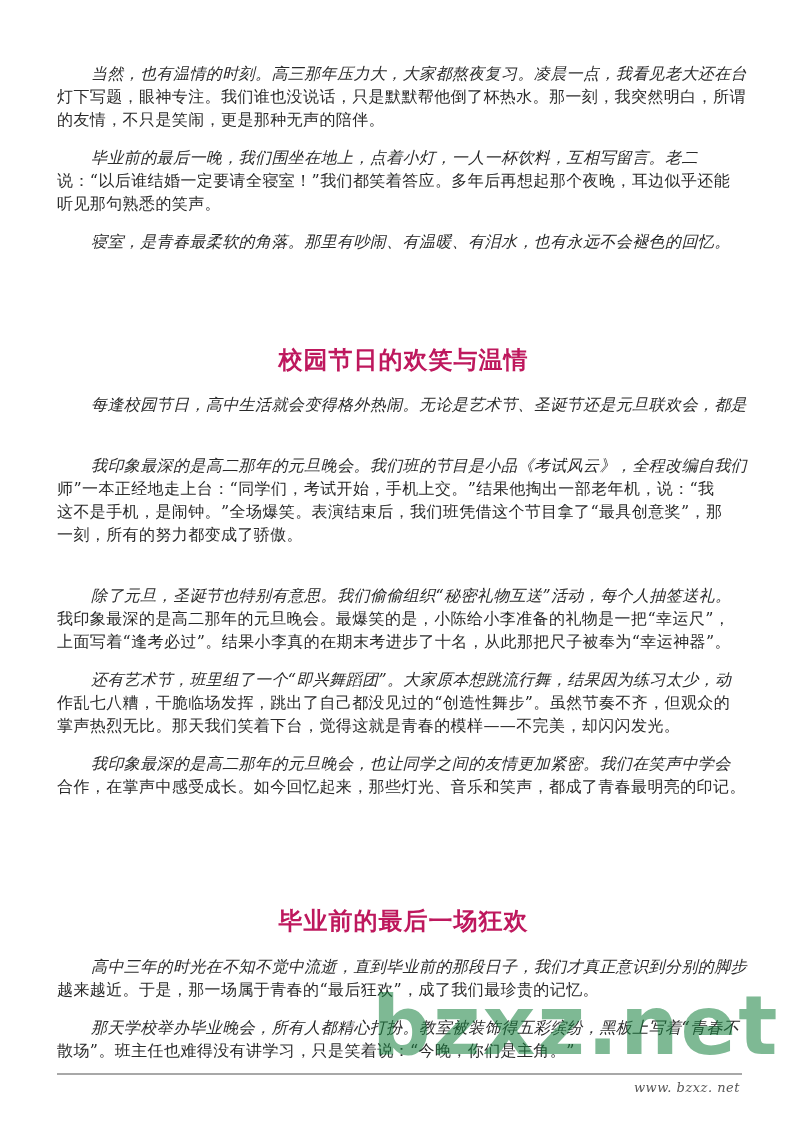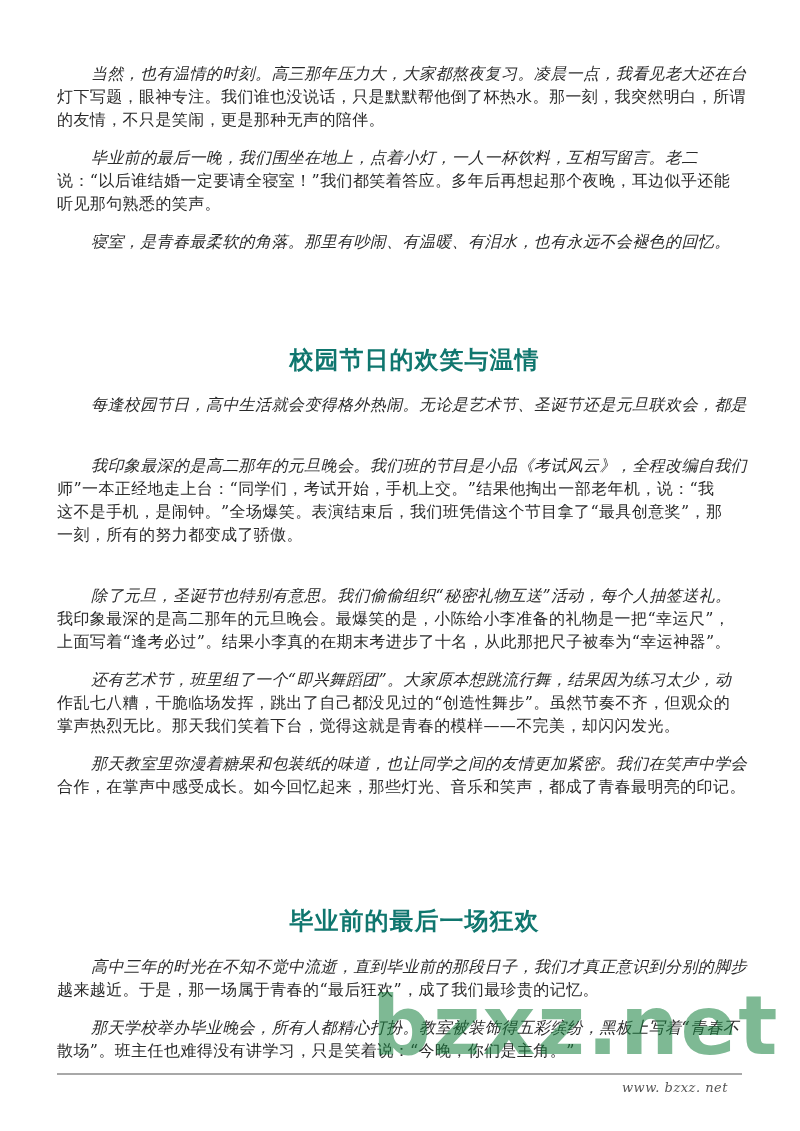--- a/index.html
+++ b/index.html
@@ -33,28 +33,28 @@
       display: block;
       white-space: nowrap;
       height: 23px;
     }
     .line.indent {
       padding-left: 34px;
       font-style: italic;
     }
     .heading {
       position: absolute;
-      left: 15px;
+      left: 4px;
       width: 685px;
       text-align: center;
       font-family: "DejaVu Sans", "Liberation Sans", sans-serif;
       font-weight: bold;
       font-size: 24px;
       line-height: 32px;
-      color: #0f766e;
+      color: #be185d;
       letter-spacing: 1px;
     }
     .watermark {
       position: absolute;
       left: 372px;
       top: 985px;
       font-family: "DejaVu Sans", "Liberation Sans", sans-serif;
       font-weight: bold;
       font-size: 82px;
       line-height: 82px;
@@ -67,21 +67,21 @@
     .footer-rule {
       position: absolute;
       left: 57px;
       top: 1073px;
       width: 685px;
       height: 2px;
       background: #a8a8a8;
     }
     .footer-site {
       position: absolute;
-      right: 72px;
+      right: 60px;
       top: 1080px;
       font-family: "DejaVu Serif", "Liberation Serif", serif;
       font-style: italic;
       font-size: 13px;
       color: #555555;
       letter-spacing: 0.5px;
       text-align: center;
     }
   </style>
 </head>
@@ -118,21 +118,21 @@
     <span class="line indent">除了元旦，圣诞节也特别有意思。我们偷偷组织“秘密礼物互送”活动，每个人抽签送礼。</span>
     <span class="line">我印象最深的是高二那年的元旦晚会。最爆笑的是，小陈给小李准备的礼物是一把“幸运尺”，</span>
     <span class="line">上面写着“逢考必过”。结果小李真的在期末考进步了十名，从此那把尺子被奉为“幸运神器”。</span>
   </div>
   <div class="para" style="top:668px">
     <span class="line indent">还有艺术节，班里组了一个“即兴舞蹈团”。大家原本想跳流行舞，结果因为练习太少，动</span>
     <span class="line">作乱七八糟，干脆临场发挥，跳出了自己都没见过的“创造性舞步”。虽然节奏不齐，但观众的</span>
     <span class="line">掌声热烈无比。那天我们笑着下台，觉得这就是青春的模样——不完美，却闪闪发光。</span>
   </div>
   <div class="para" style="top:752px">
-    <span class="line indent">那天教室里弥漫着糖果和包装纸的味道，也让同学之间的友情更加紧密。我们在笑声中学会</span>
+    <span class="line indent">我印象最深的是高二那年的元旦晚会，也让同学之间的友情更加紧密。我们在笑声中学会</span>
     <span class="line">合作，在掌声中感受成长。如今回忆起来，那些灯光、音乐和笑声，都成了青春最明亮的印记。</span>
   </div>
 
   <div class="heading" style="top:905px">毕业前的最后一场狂欢</div>
 
   <div class="para" style="top:955px">
     <span class="line indent">高中三年的时光在不知不觉中流逝，直到毕业前的那段日子，我们才真正意识到分别的脚步</span>
     <span class="line">越来越近。于是，那一场属于青春的“最后狂欢”，成了我们最珍贵的记忆。</span>
   </div>
   <div class="para" style="top:1016px">

